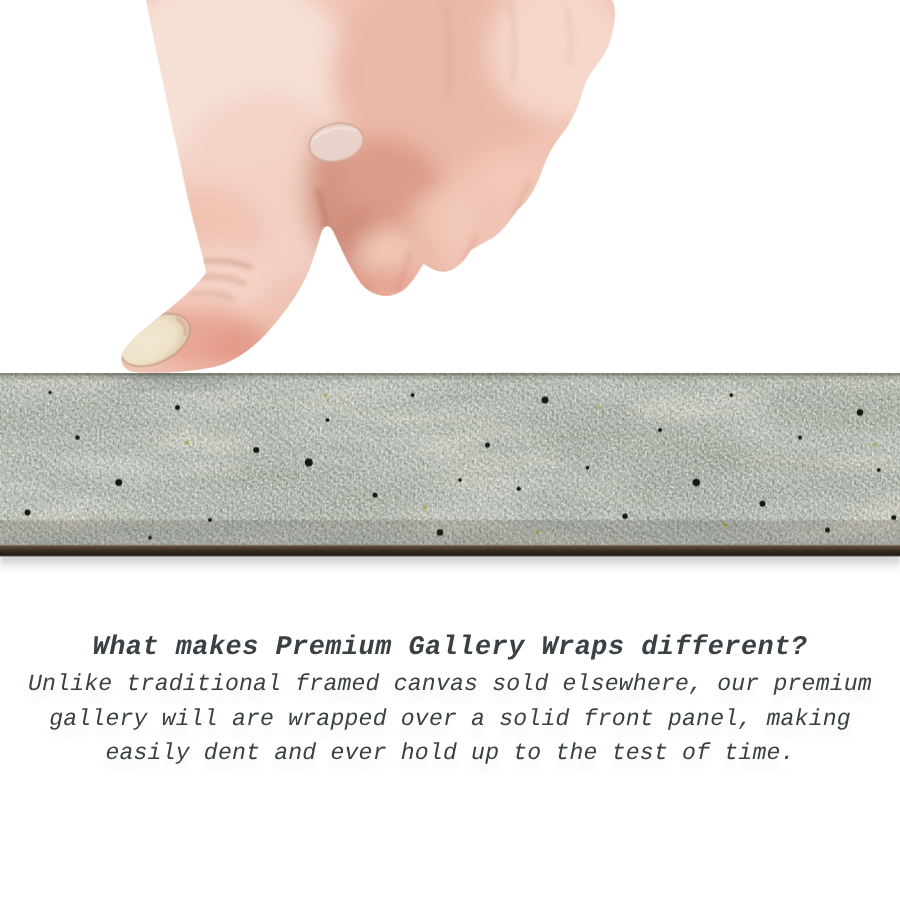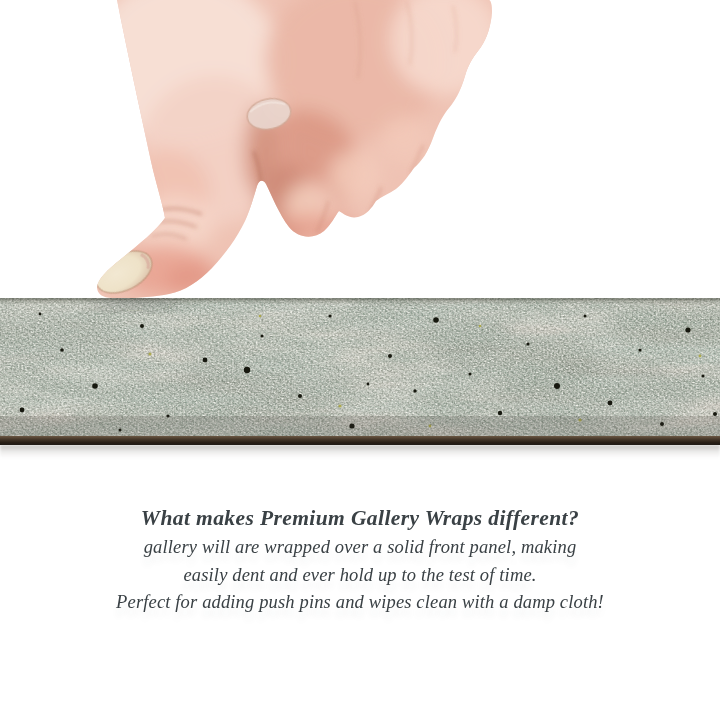--- a/index.html
+++ b/index.html
@@ -1,19 +1,19 @@
 <!DOCTYPE html>
 <html style="--bg: #ffffff; --text: #3a4145; --canvas-light: #cfcbc1; --canvas-mid: #aab2a6; --canvas-green: #5f6e60; --canvas-dark: #46513f; --edge-dark: #2b2118; --skin-base: #efc3b4; --skin-light: #f7e0d6; --skin-shadow: #d99581; --skin-deep: #c98371; --nail-light: #eee2c8;"><head>
 <meta charset="utf-8">
 <style>
   html,body{margin:0;padding:0;background:#ffffff;}
   .stage{
     position:relative;width:720px;height:720px;overflow:hidden;
     background:var(--bg,#ffffff);
-    font-family:Liberation Serif, serif;
+    font-family:Liberation Mono, monospace;
   }
   
   .hand-svg{position:absolute;left:55px;top:0;width:450px;height:302px;filter:blur(.4px);}
   
   .canvas-strip{position:absolute;left:0;top:298px;width:720px;height:138px;}
   .canvas-strip svg{display:block;width:720px;height:138px;}
   .canvas-edge{
     position:absolute;left:0;top:436px;width:720px;height:9px;
     background:linear-gradient(to bottom,#6b5743 0%,#46382a 35%,var(--edge-dark,#2b2118) 70%,#16100b 100%);
   }
@@ -258,18 +258,18 @@
       <ellipse cx="135" cy="2" rx="45" ry="6" fill="rgba(45,45,40,0.3)" filter="url(#patchBlur)"></ellipse>
 
       <rect y="118" width="720" height="20" fill="rgba(60,58,50,0.18)"></rect>
     </svg>
   </div>
   <div class="canvas-edge"></div>
   <div class="strip-shadow"></div>
 
   <div class="info">
     <div class="info-heading">What makes Premium Gallery Wraps different?</div>
+    <div class="info-line">Unlike traditional framed canvas sold elsewhere, our premium</div>
     <div class="info-line">gallery will are wrapped over a solid front panel, making</div>
     <div class="info-line">easily dent and ever hold up to the test of time.</div>
-    <div class="info-line">Perfect for adding push pins and wipes clean with a damp cloth!</div>
   </div>
 
 </div>
 
 </body></html>

